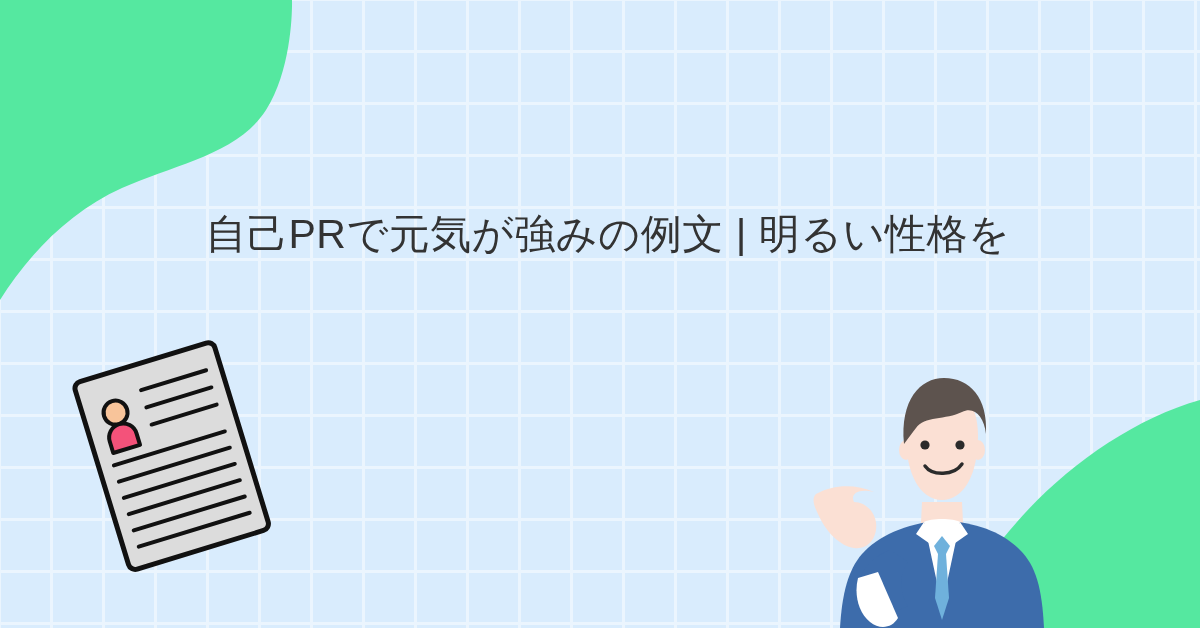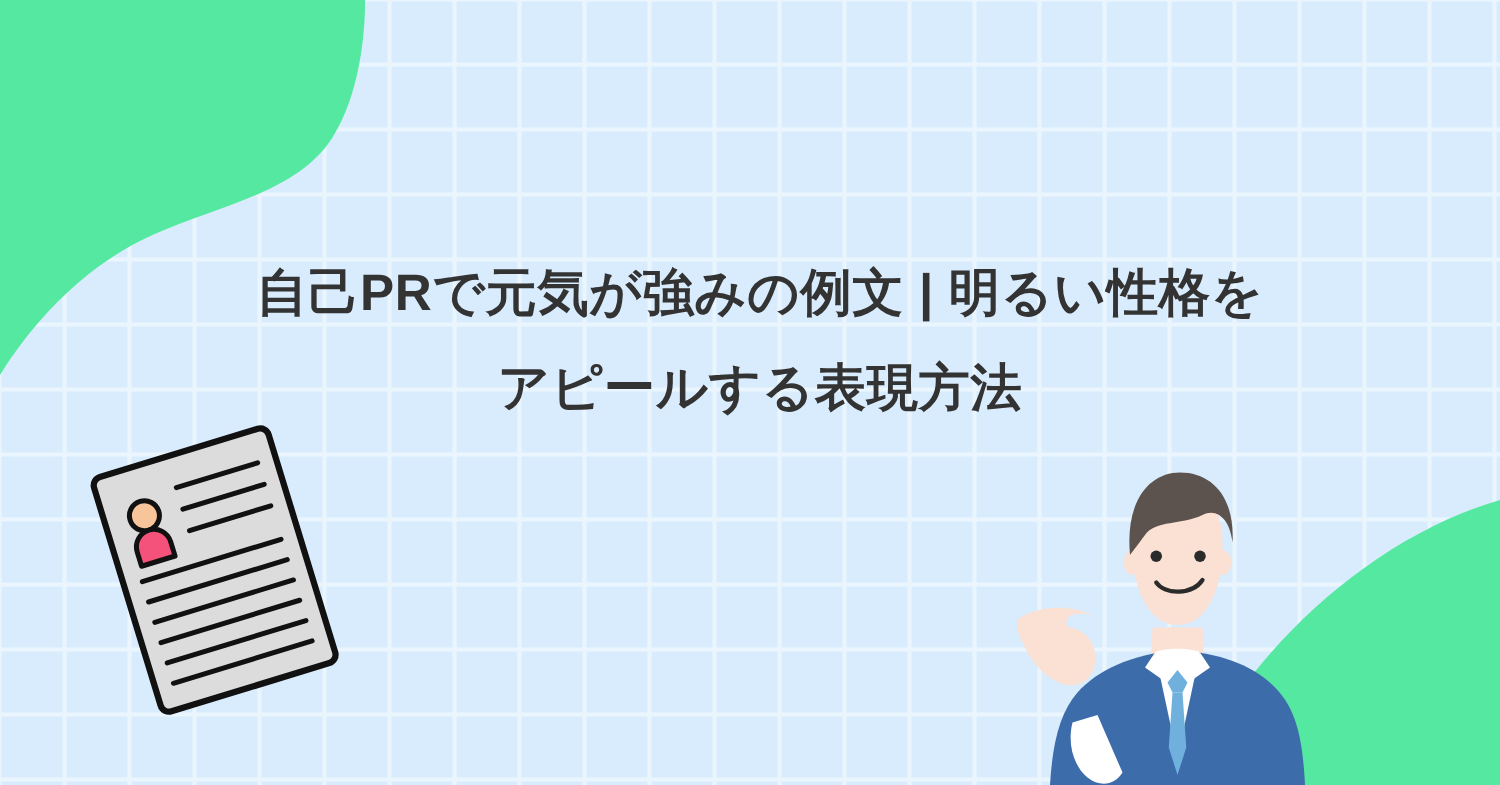--- a/index.html
+++ b/index.html
@@ -38,21 +38,21 @@
     left: 0;
     top: 196px;
     width: 1200px;
     text-align: center;
     z-index: 6;
   }
   .title-line {
     display: block;
     color: #333333;
     font-size: 41px;
-    font-weight: bold;
+    font-weight: normal;
     line-height: 76px;
     letter-spacing: 0.5px;
     white-space: nowrap;
     padding-left: 16px;
   }
 
   
   .doc-illus {
     position: absolute;
     left: 52px;
@@ -77,21 +77,20 @@
 
 <div class="canvas">
 
   <svg class="blob-layer" viewBox="0 0 1200 628">
     <path d="M 0 0 L 292 0 C 292 0 294 66 266 110 C 238 154 176 164 122 188 C 68 212 26 258 0 300 Z" fill="#55e8a0"></path>
     <path d="M 1200 400 C 1130 420 1060 470 1010 530 C 970 578 950 610 944 628 L 1200 628 Z" fill="#55e8a0"></path>
   </svg>
 
   <div class="title-block">
     <span class="title-line">自己PRで元気が強みの例文 | 明るい性格を</span>
-    <span class="title-line">アピールする表現方法</span>
   </div>
 
   <svg class="doc-illus" viewBox="0 0 240 250">
     <g transform="rotate(-17 120 125)">
       <rect x="47" y="26" width="146" height="196" rx="7" ry="7" fill="#dcdcdc" stroke="#111111" stroke-width="5"></rect>
       <circle cx="79" cy="66" r="12" fill="#f8c49a" stroke="#111111" stroke-width="4"></circle>
       <path d="M 65 104 L 65 92 A 14 14 0 0 1 93 92 L 93 104 Z" fill="#f4527a" stroke="#111111" stroke-width="4" stroke-linejoin="round"></path>
       <g stroke="#111111" stroke-width="4" stroke-linecap="round">
         <line x1="110" y1="52" x2="178" y2="52"></line>
         <line x1="110" y1="70" x2="178" y2="70"></line>

